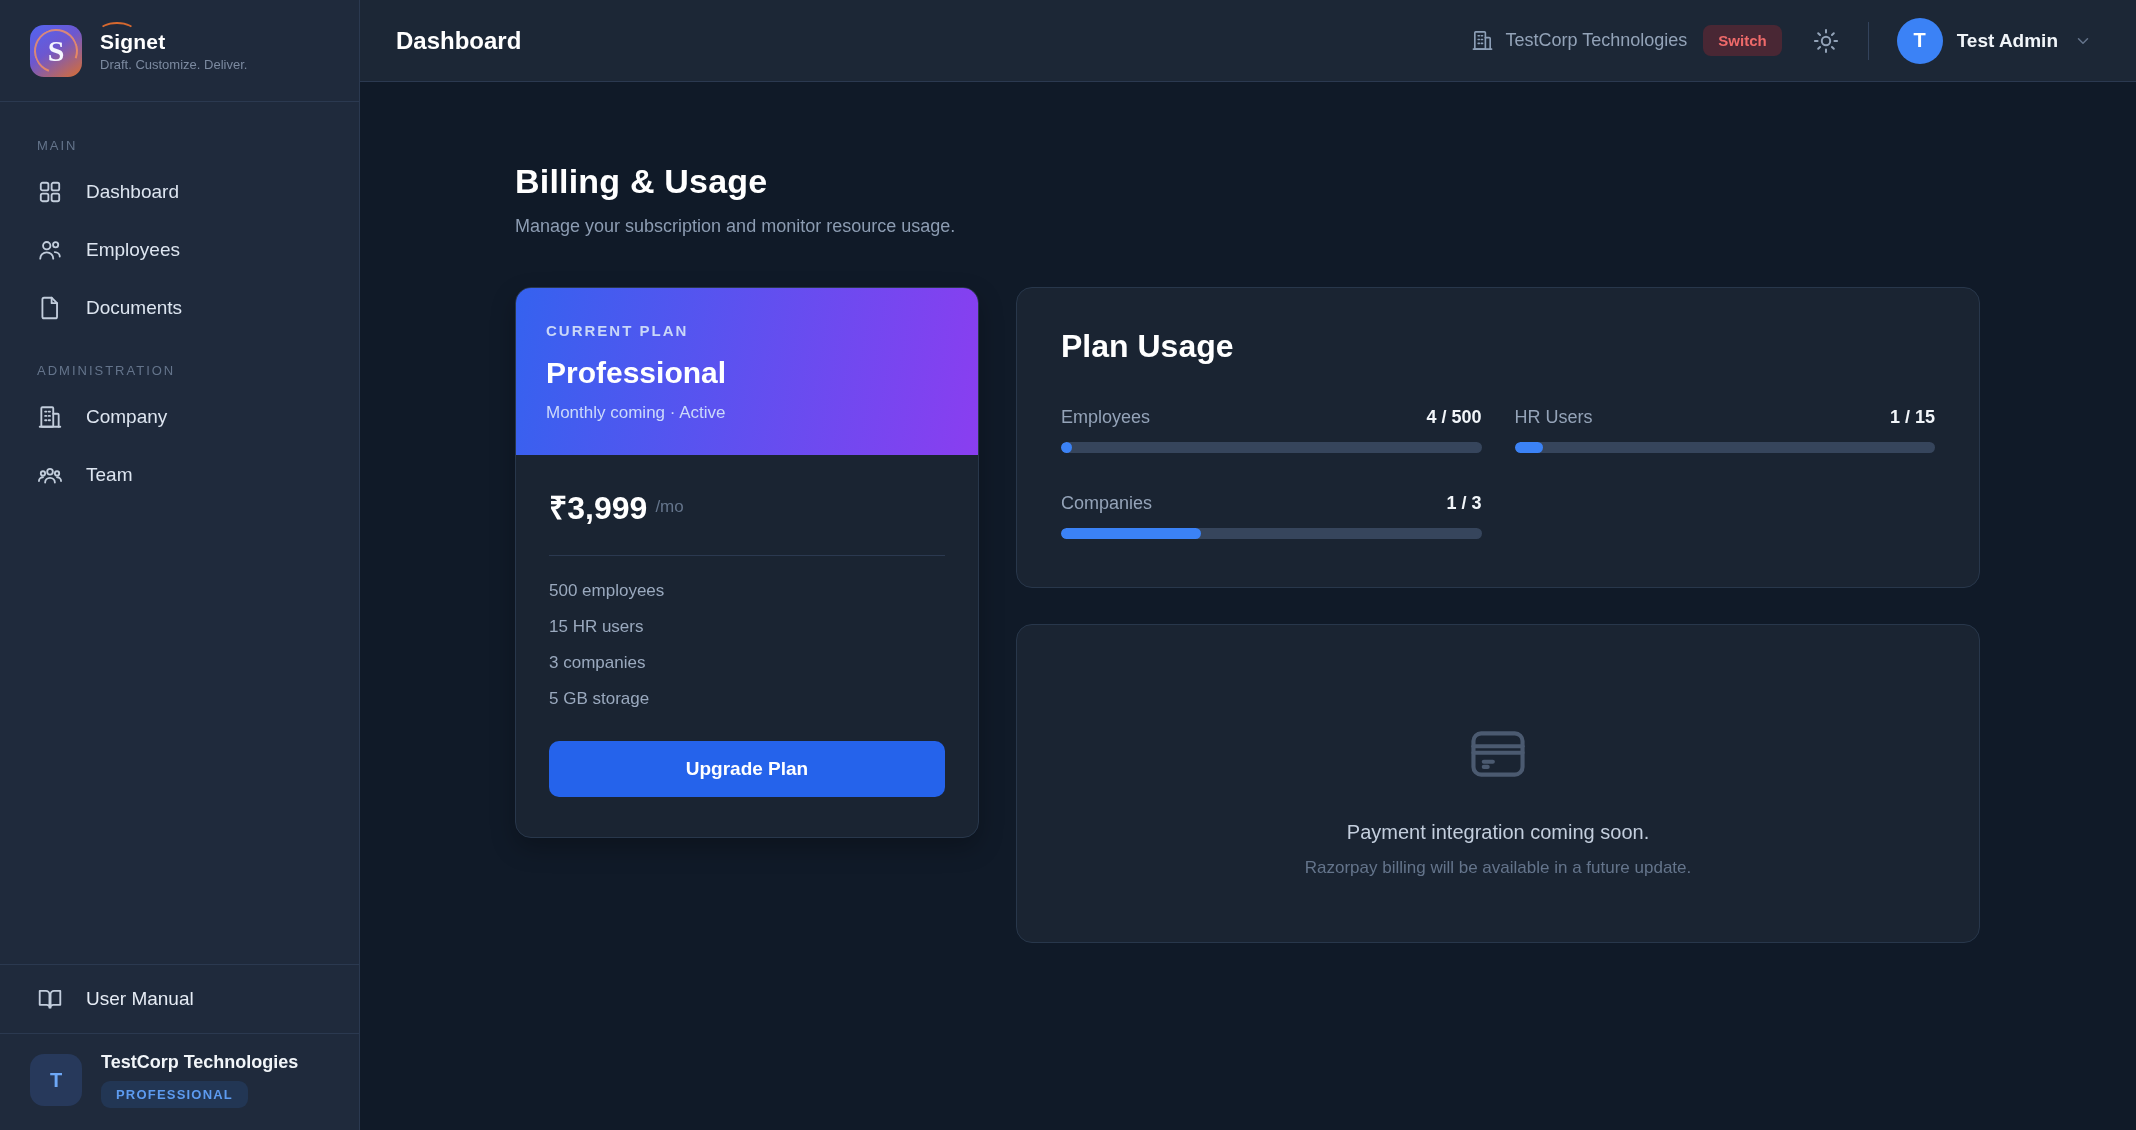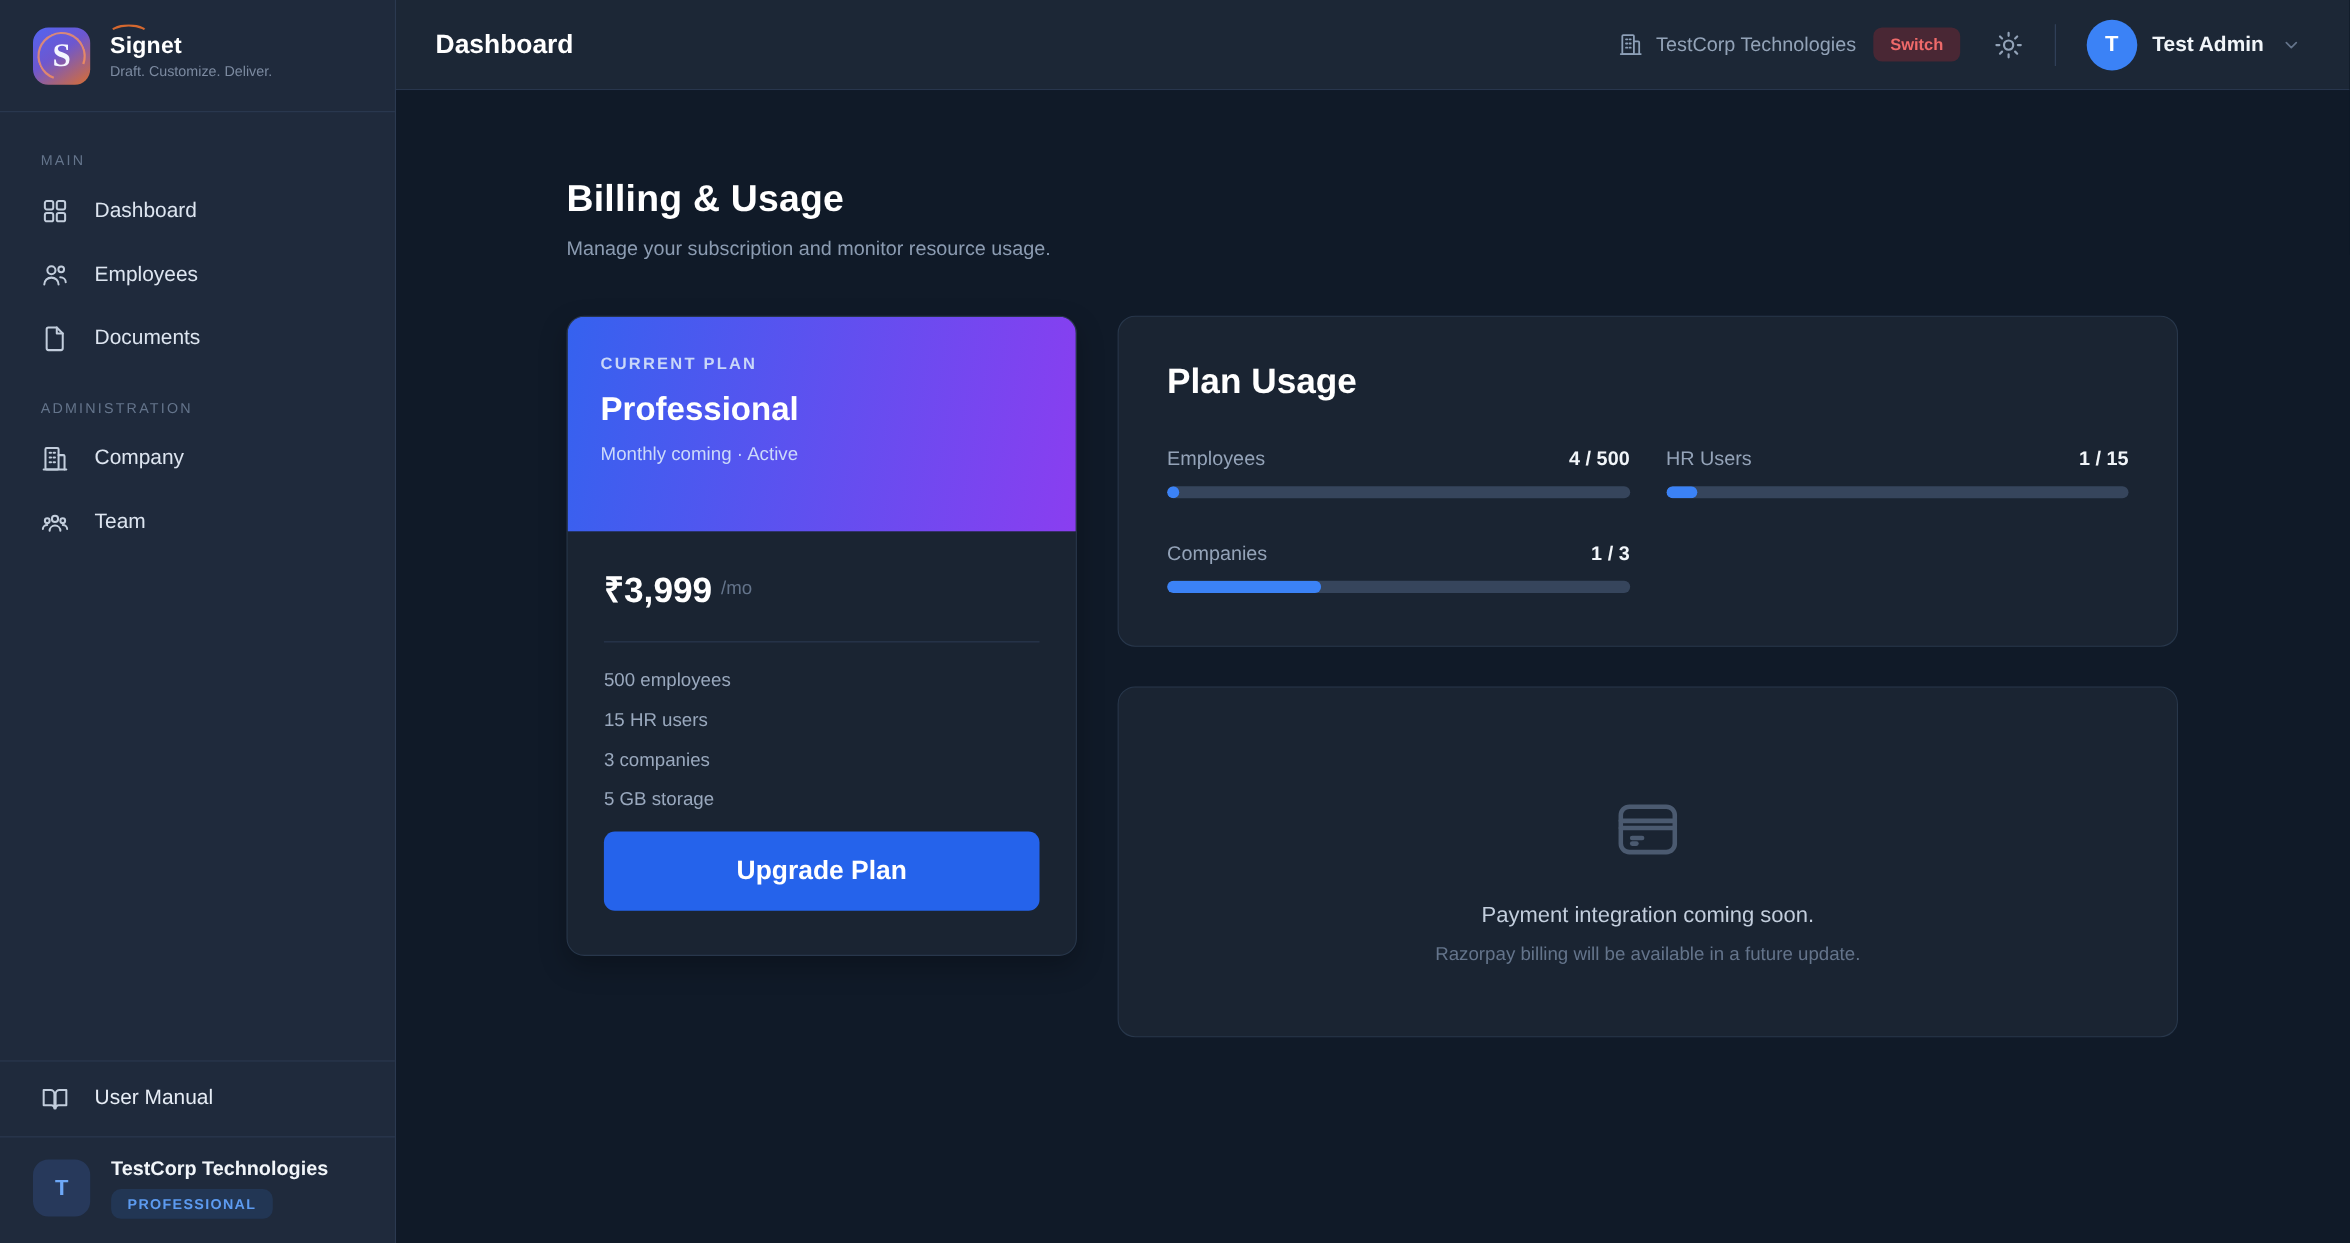--- a/index.html
+++ b/index.html
@@ -65,32 +65,32 @@
 
   .content { flex:1; background:#101a28; padding:80px 156px 0 155px; overflow:hidden; }
   .page-h1 { color:#ffffff; font-size:34px; font-weight:bold; letter-spacing:.2px; }
   .page-sub { color:#8c9cb2; font-size:18px; margin-top:15px; }
 
   .cards { display:flex; gap:37px; align-items:flex-start; margin-top:50px; }
 
   
   .plan-card { width:464px; min-width:464px; background:#1a2432; border:1px solid #28374b;
     border-radius:16px; overflow:hidden; box-shadow:0 10px 24px rgba(0,0,0,.25); }
-  .plan-header { background:linear-gradient(100deg,#3562ef 0%,#8a3ef0 100%); padding:34px 30px 60px; }
+  .plan-header { background:linear-gradient(100deg,#3562ef 0%,#8a3ef0 100%); padding:34px 30px 32px; }
   .plan-eyebrow { color:#c9d7f8; font-size:15px; font-weight:bold; letter-spacing:2px; }
   .plan-name { color:#ffffff; font-size:30px; font-weight:bold; margin-top:17px; }
   .plan-status { color:#ccdafa; font-size:17px; margin-top:13px; }
   .plan-body { padding:30px 33px 40px; }
   .price-row { display:flex; align-items:center; gap:8px; }
   .price { color:#ffffff; font-size:32px; font-weight:bold; }
   .price-period { color:#64748b; font-size:17px; }
   .plan-divider { border:none; border-top:1px solid #2b3950; margin:27px 0 25px; }
   .feature { color:#9aa9be; font-size:17px; margin-bottom:16px; }
-  .upgrade-btn { width:100%; height:72px; margin-top:3px; background:#2563eb; border:none;
-    border-radius:10px; color:#ffffff; font-size:24px; font-weight:bold; cursor:pointer;
+  .upgrade-btn { width:100%; height:56px; margin-top:16px; background:#2563eb; border:none;
+    border-radius:10px; color:#ffffff; font-size:19px; font-weight:bold; cursor:pointer;
     font-family:inherit; }
 
   
   .right-col { flex:1; display:flex; flex-direction:column; gap:36px; min-width:0; }
   .panel { background:#1a2432; border:1px solid #28374b; border-radius:16px; }
   .usage-panel { padding:40px 44px 48px; }
   .panel-title { color:#ffffff; font-size:32px; font-weight:bold; }
   .meter-grid { display:grid; grid-template-columns:1fr 1fr; column-gap:33px; row-gap:40px; margin-top:42px; }
   .meter-head { display:flex; justify-content:space-between; align-items:baseline; margin-bottom:14px; }
   .meter-label { color:#94a3b8; font-size:18px; }

